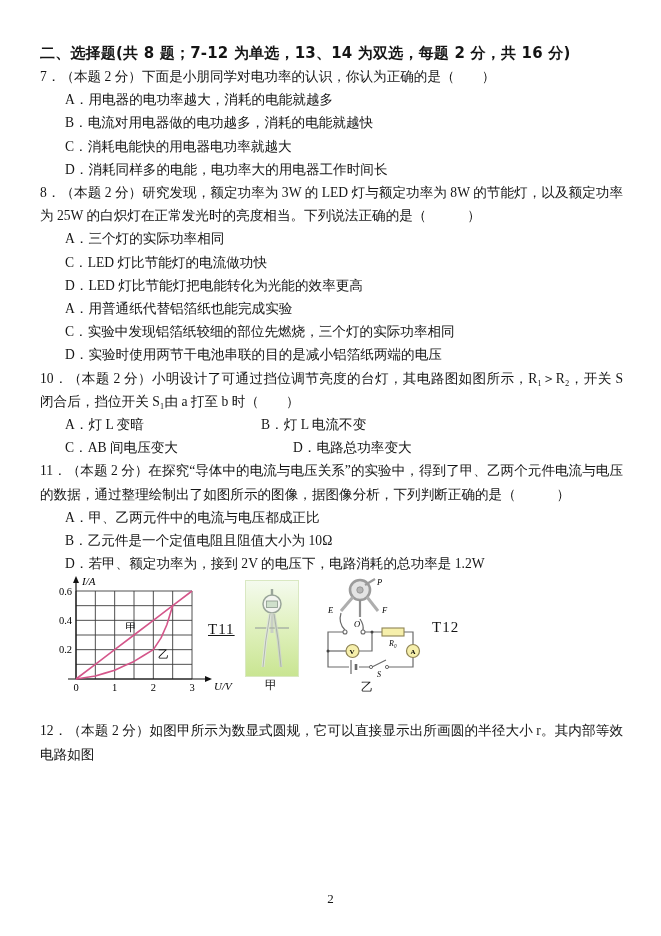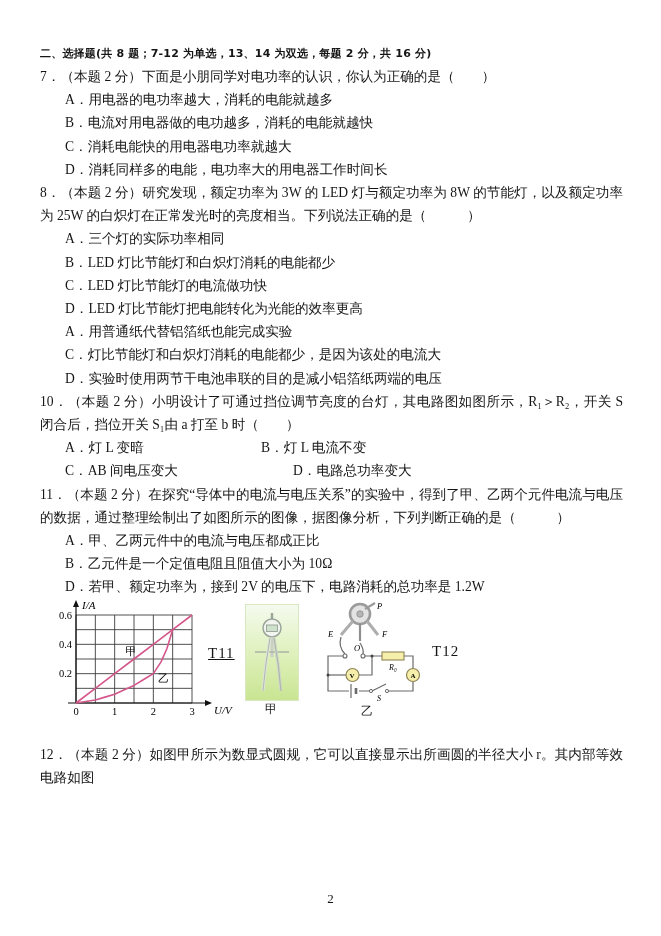--- a/index.html
+++ b/index.html
@@ -1,19 +1,19 @@
 <!DOCTYPE html>
 <html><head>
 <meta charset="utf-8">
 <style>
   html,body{margin:0;padding:0;background:#ffffff;}
   body{width:661px;height:936px;font-family:"Liberation Serif","DejaVu Serif",serif;color:#151515;}
   .page{position:relative;width:661px;height:936px;overflow:hidden;box-sizing:border-box;
         padding:42px 38px 0 40px;background:#ffffff;}
-  .header{font-weight:bold;font-size:11px;line-height:23px;font-family:"DejaVu Sans","Liberation Sans",sans-serif;letter-spacing:.2px;}
+  .header{font-weight:bold;font-size:15px;line-height:23px;font-family:"DejaVu Sans","Liberation Sans",sans-serif;letter-spacing:.2px;}
   .stem{font-size:13.6px;line-height:23.2px;text-align:justify;}
   .opts{padding-left:25px;}
   .opt{font-size:13.6px;line-height:23.2px;text-align:justify;}
   .opts-grid{padding-left:25px;display:grid;grid-template-columns:196px auto;}
   .figures{position:relative;height:126px;}
   .t-label{position:absolute;font-size:15px;letter-spacing:1px;}
   .t11{left:168px;top:46px;text-decoration:underline;}
   .t12{left:392px;top:44px;}
   .photo{position:absolute;left:205px;top:5px;width:52px;height:95px;
          background:linear-gradient(180deg,#f4faee 0%,#e2f2c2 45%,#c9e592 100%);
@@ -41,30 +41,29 @@
       <div class="opt">B．电流对用电器做的电功越多，消耗的电能就越快</div>
       <div class="opt">C．消耗电能快的用电器电功率就越大</div>
       <div class="opt">D．消耗同样多的电能，电功率大的用电器工作时间长</div>
     </div>
   </div>
 
   <div class="q">
     <div class="stem">8．（本题 2 分）研究发现，额定功率为 3W 的 LED 灯与额定功率为 8W 的节能灯，以及额定功率为 25W 的白炽灯在正常发光时的亮度相当。下列说法正确的是（　　　）</div>
     <div class="opts">
       <div class="opt">A．三个灯的实际功率相同</div>
-      <div class="opt">B．LED 灯比节能灯和白炽灯消耗的电能都少</div>
       <div class="opt">C．LED 灯比节能灯的电流做功快</div>
       <div class="opt">D．LED 灯比节能灯把电能转化为光能的效率更高</div>
     </div>
   </div>
 
   <div class="q">
     <div class="opts">
       <div class="opt">A．用普通纸代替铝箔纸也能完成实验</div>
-      <div class="opt">C．灯比节能灯和白炽灯消耗的电能都少，是因为该处的电流大</div>
+      <div class="opt">C．实验中发现铝箔纸较细的部位先燃烧，三个灯的实际功率相同</div>
       <div class="opt">D．实验时使用两节干电池串联的目的是减小铝箔纸两端的电压</div>
     </div>
   </div>
 
   <div class="q">
     <div class="stem">10．（本题 2 分）小明设计了可通过挡位调节亮度的台灯，其电路图如图所示，R₁＞R₂，开关 S 闭合后，挡位开关 S₁由 a 打至 b 时（　　）</div>
     <div class="opts-grid">
       <div class="opt">A．灯 L 变暗</div>
       <div class="opt">B．灯 L 电流不变</div>
       <div class="opt">C．AB 间电压变大</div>

